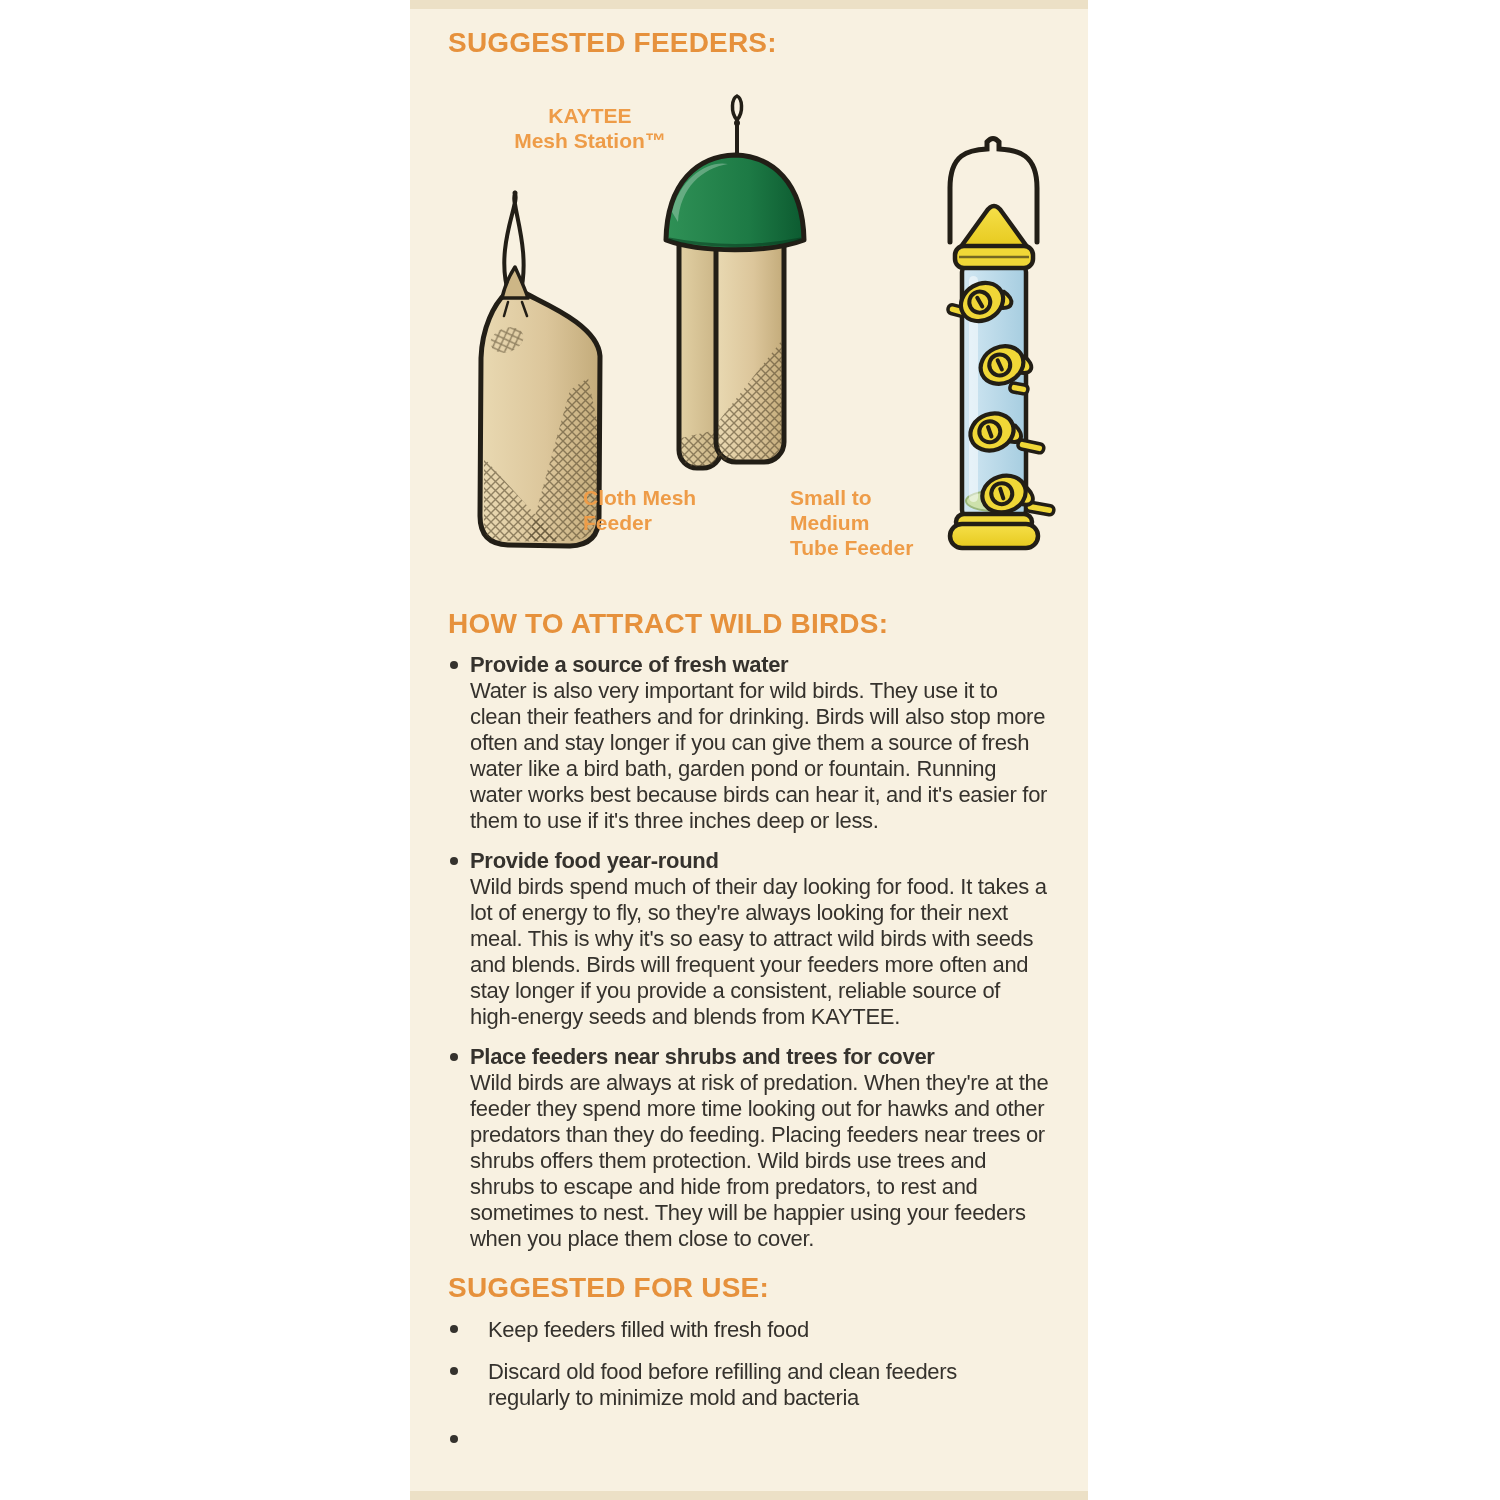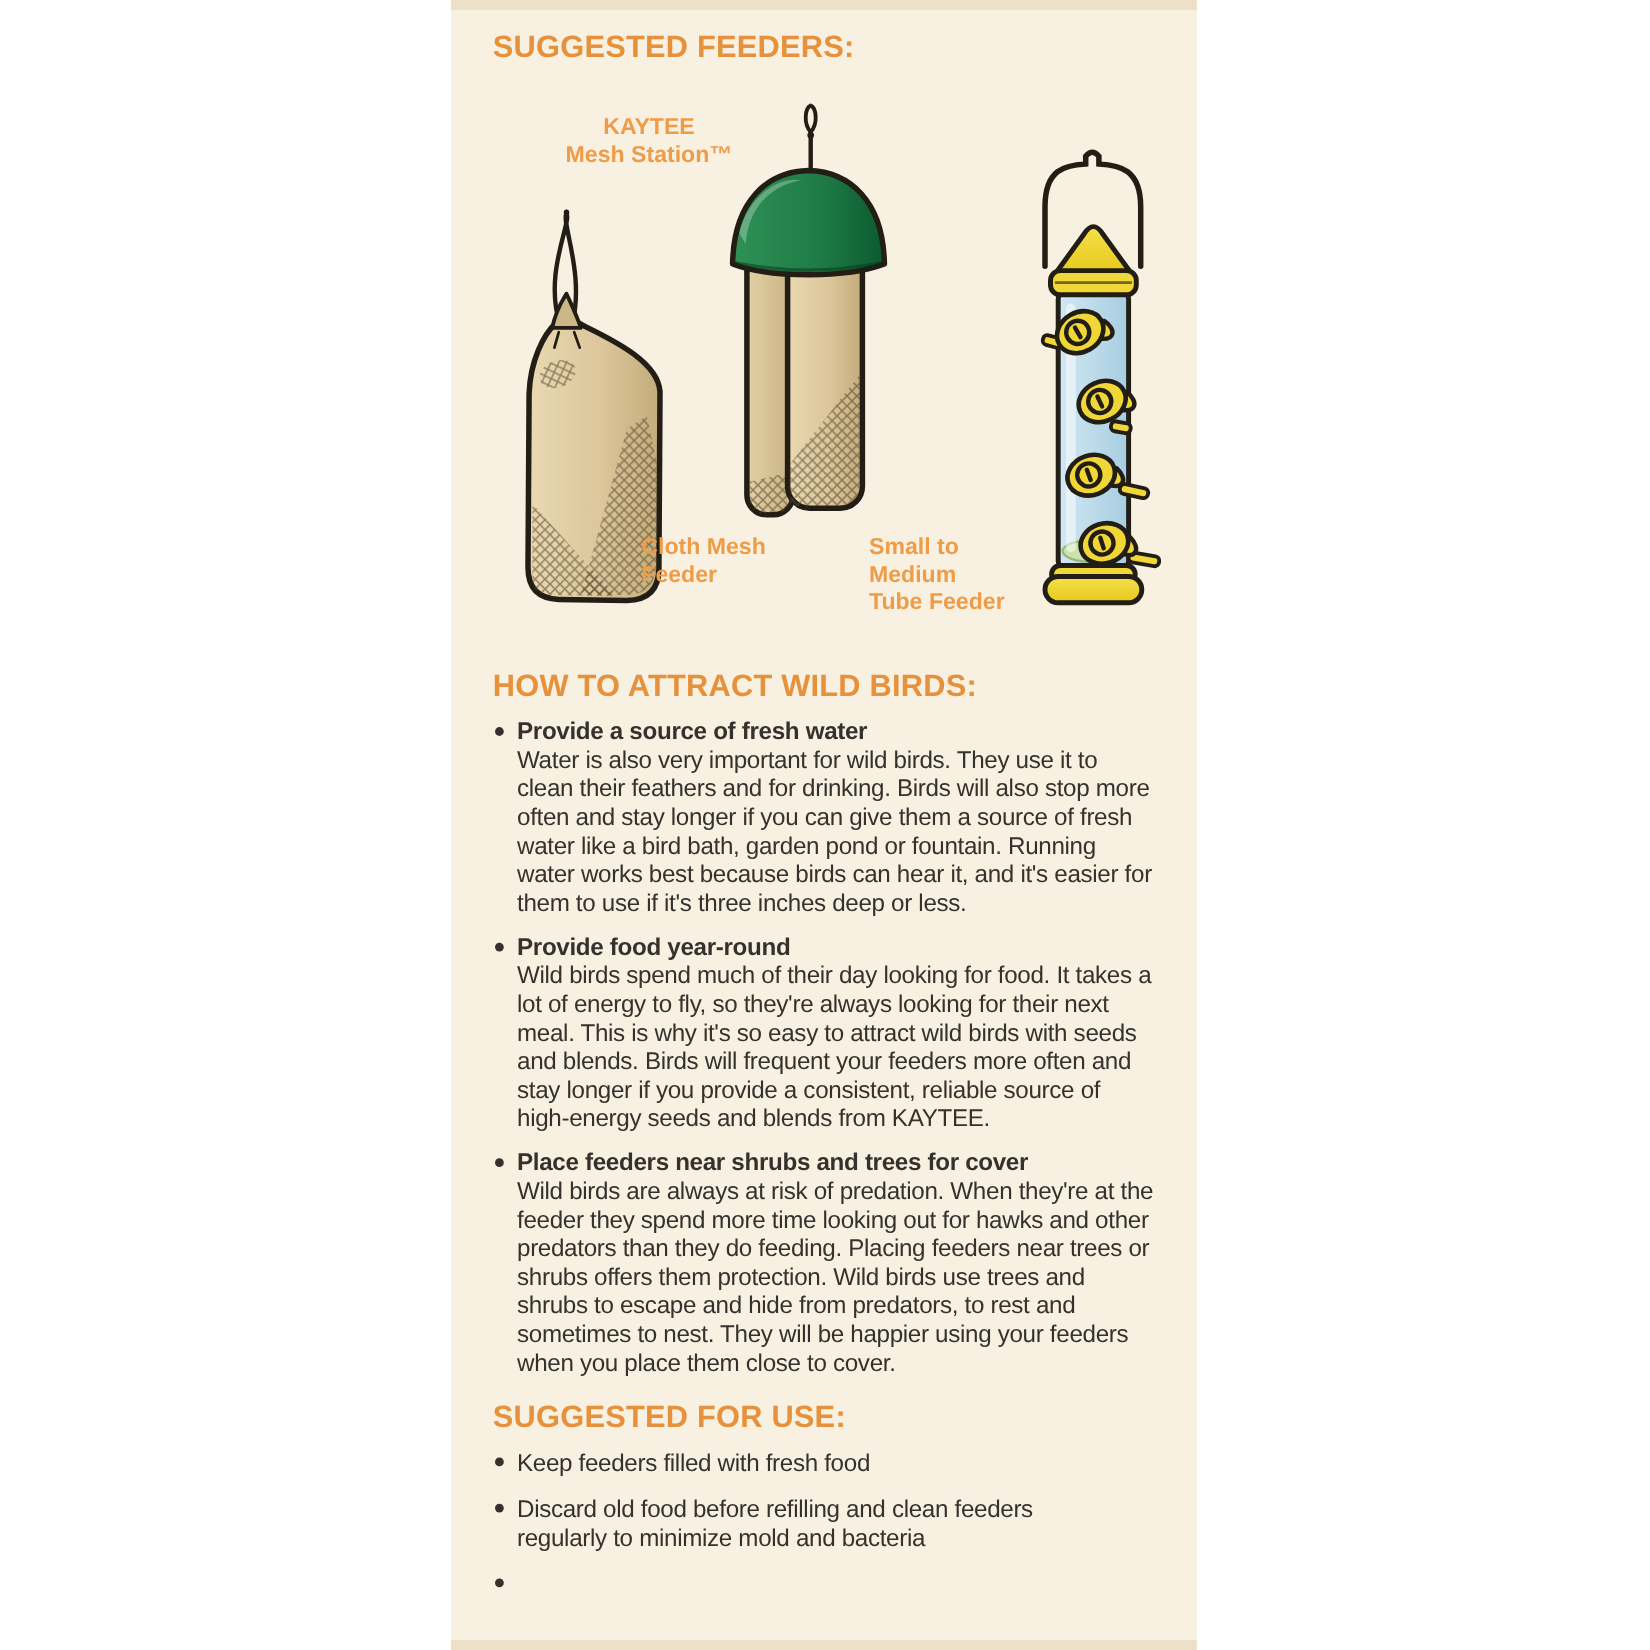--- a/index.html
+++ b/index.html
@@ -22,21 +22,21 @@
   .lbl-finch{left:90px;top:13px;width:180px;text-align:center;}
   .lbl-cloth{left:137px;top:395px;width:130px;text-align:left;margin-left:36px;}
   .lbl-tube{left:380px;top:395px;width:150px;}
   .content{position:absolute;left:38px;top:608px;width:604px;color:var(--body-text);}
   .content h2{margin-bottom:12px;}
   .bullet{display:flex;margin-bottom:14px;}
   .dot{flex:0 0 auto;width:8px;height:8px;border-radius:50%;background:var(--body-text);margin:9px 12px 0 2px;}
   .btext{font-size:22px;line-height:26px;letter-spacing:-0.3px;}
   .btext b{display:block;font-size:22px;}
   .dir-head{margin-top:20px;margin-bottom:12px;}
-  .dir-item{display:flex;margin-bottom:15px;}
+  .dir-item{display:flex;margin-bottom:15px;gap:18px;}
   .dir-item .btext{padding-top:1px;}
   .narrow .btext{max-width:488px;}
 </style>
 </head>
 <body>
 
 <div class="panel">
   <div class="strip top"></div>
 
   <h1 class="h1">SUGGESTED FEEDERS:</h1>

